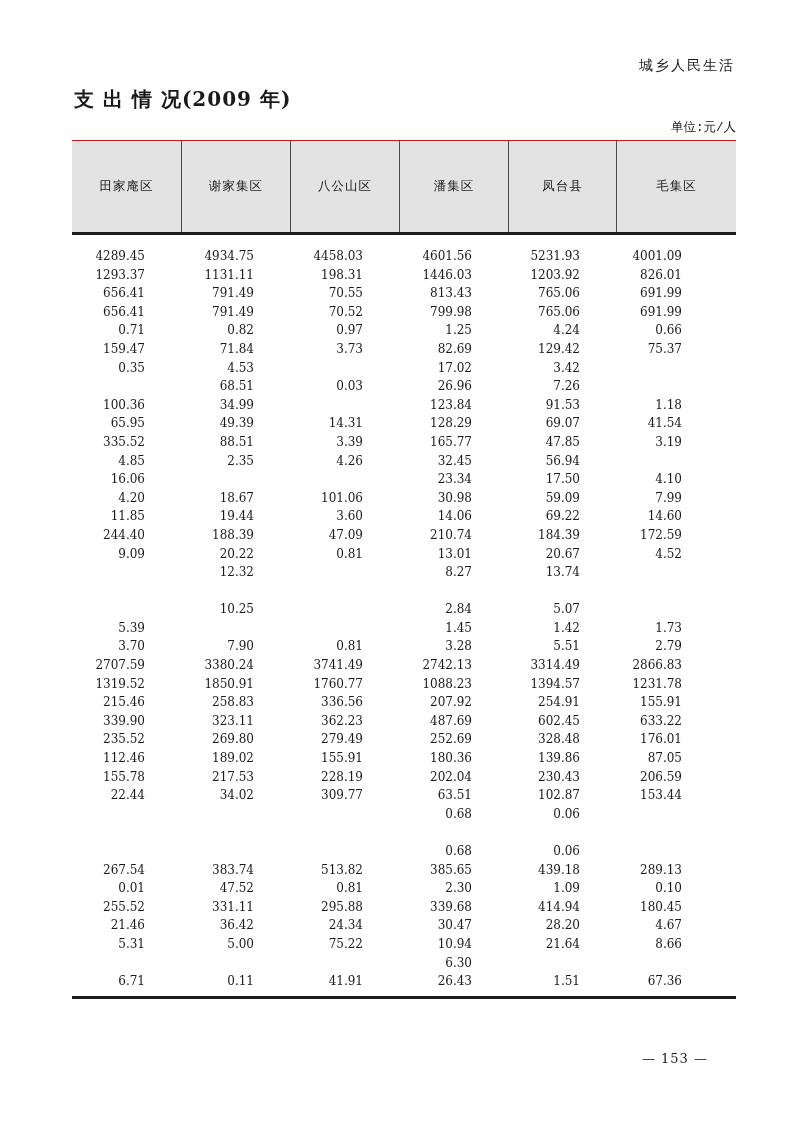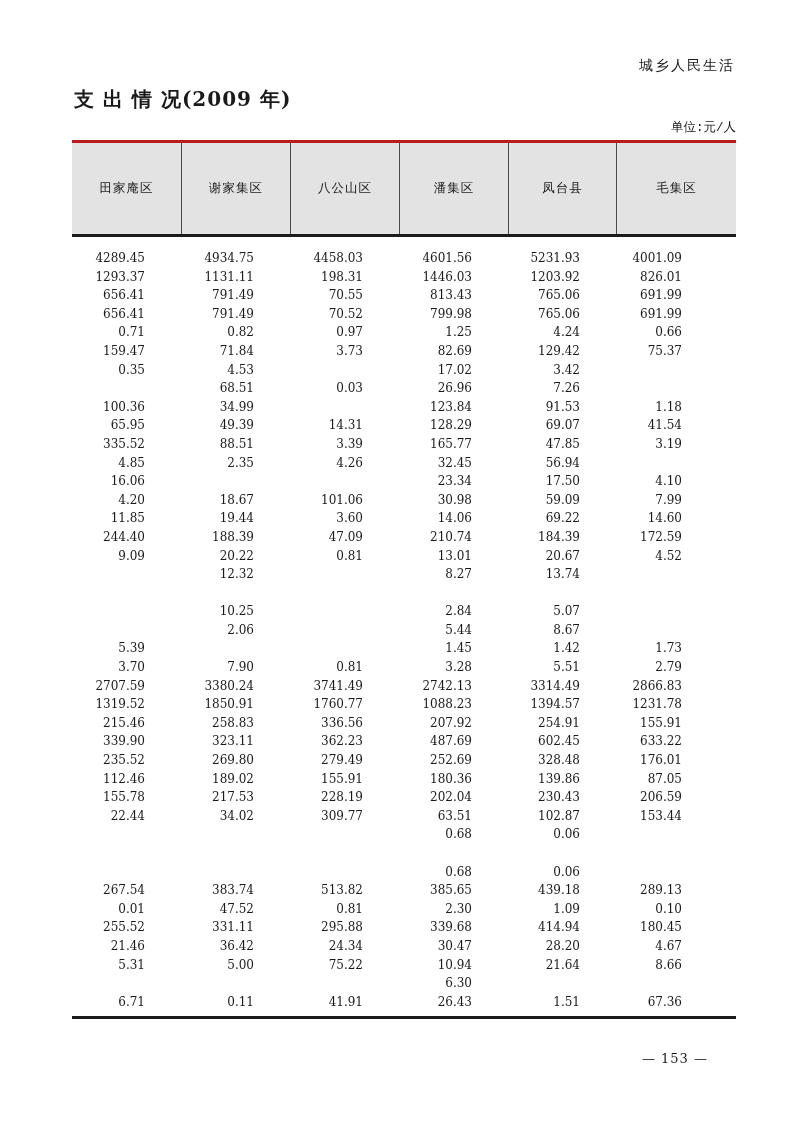--- a/index.html
+++ b/index.html
@@ -35,21 +35,21 @@
     top: 119px;
     right: 57px;
     font-size: 12.5px;
     font-family: Liberation Mono, monospace;
   }
   .table {
     position: absolute;
     top: 140px;
     left: 72px;
     width: 664px;
-    border-top: 3px solid #b91c1c;
+    border-top: 1px solid #b91c1c;
     border-bottom: 3px solid #1c1c1c;
   }
   .thead {
     display: grid;
     grid-template-columns: 109px 109px 109px 109px 108px 120px;
     height: 91px;
     background: #e3e3e3;
     border-bottom: 3px solid #1c1c1c;
   }
   .hcell {
@@ -259,28 +259,20 @@
       </div>
       <div class="trow">
         <div class="tcell"></div>
         <div class="tcell">10.25</div>
         <div class="tcell"></div>
         <div class="tcell">2.84</div>
         <div class="tcell">5.07</div>
         <div class="tcell"></div>
       </div>
       <div class="trow">
-        <div class="tcell"></div>
-        <div class="tcell">2.06</div>
-        <div class="tcell"></div>
-        <div class="tcell">5.44</div>
-        <div class="tcell">8.67</div>
-        <div class="tcell"></div>
-      </div>
-      <div class="trow">
         <div class="tcell">5.39</div>
         <div class="tcell"></div>
         <div class="tcell"></div>
         <div class="tcell">1.45</div>
         <div class="tcell">1.42</div>
         <div class="tcell">1.73</div>
       </div>
       <div class="trow">
         <div class="tcell">3.70</div>
         <div class="tcell">7.90</div>

